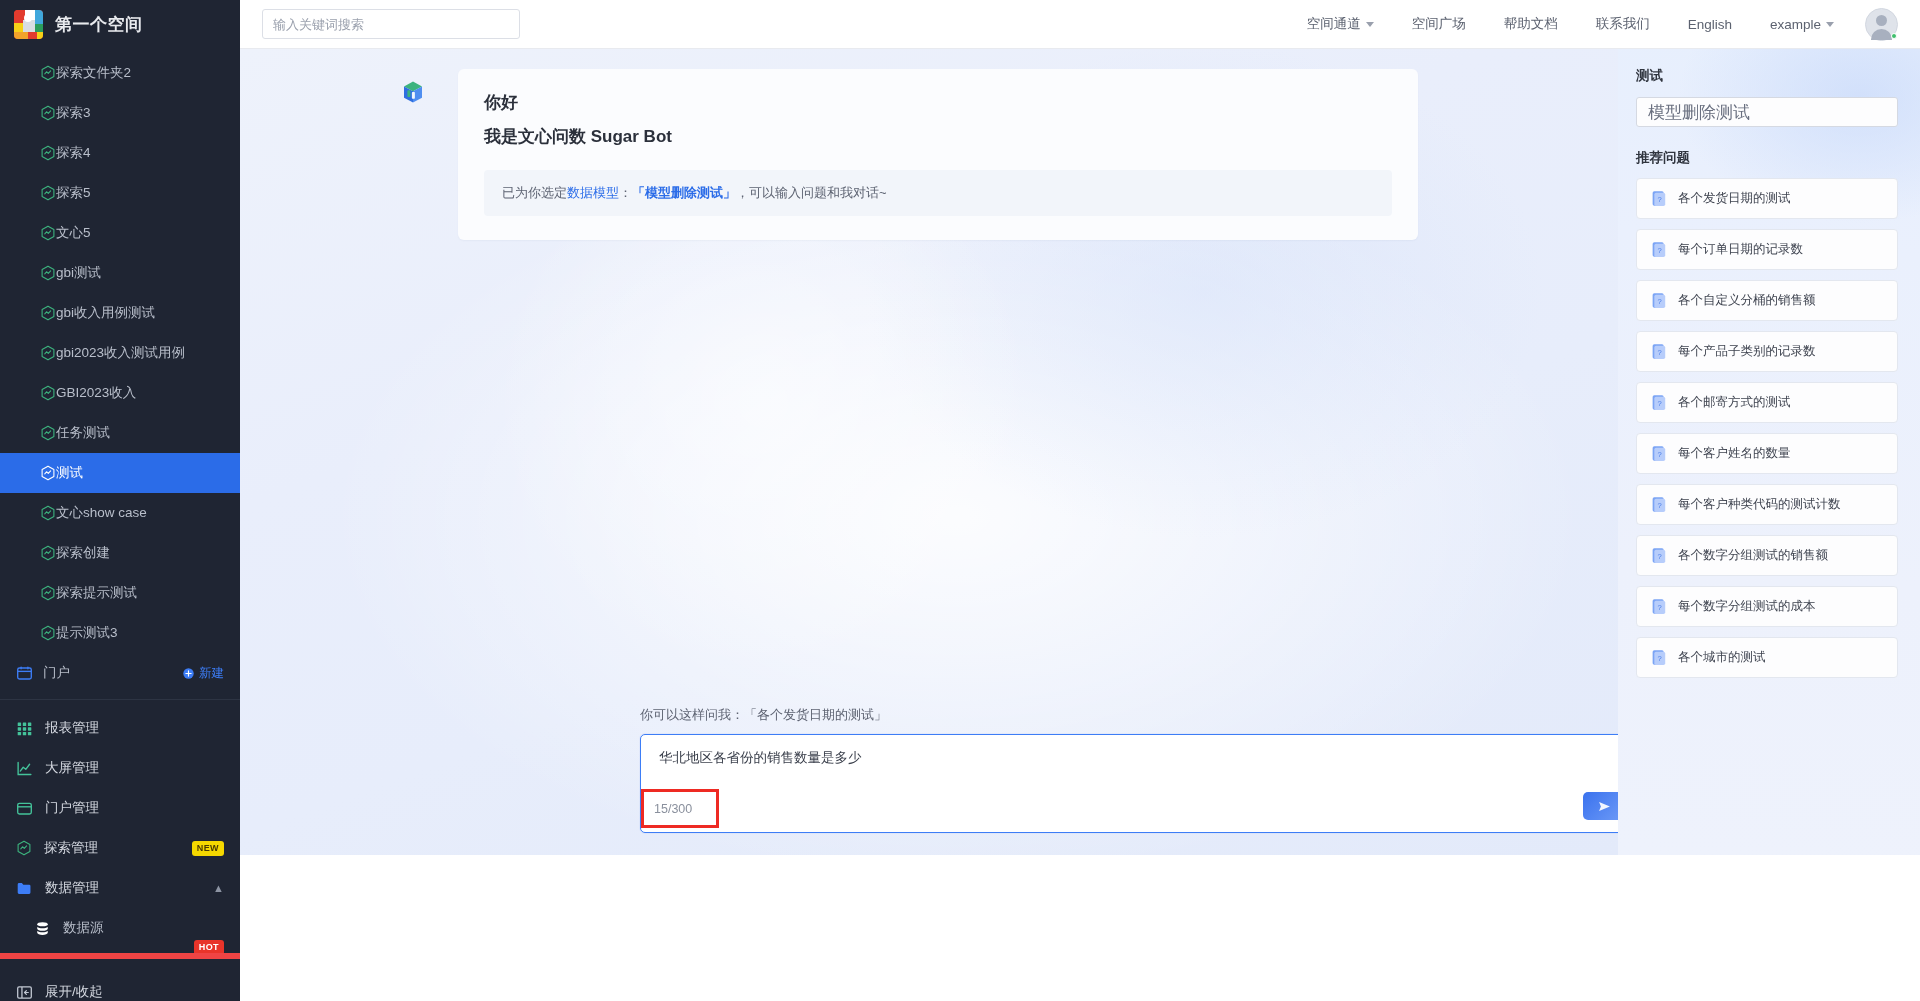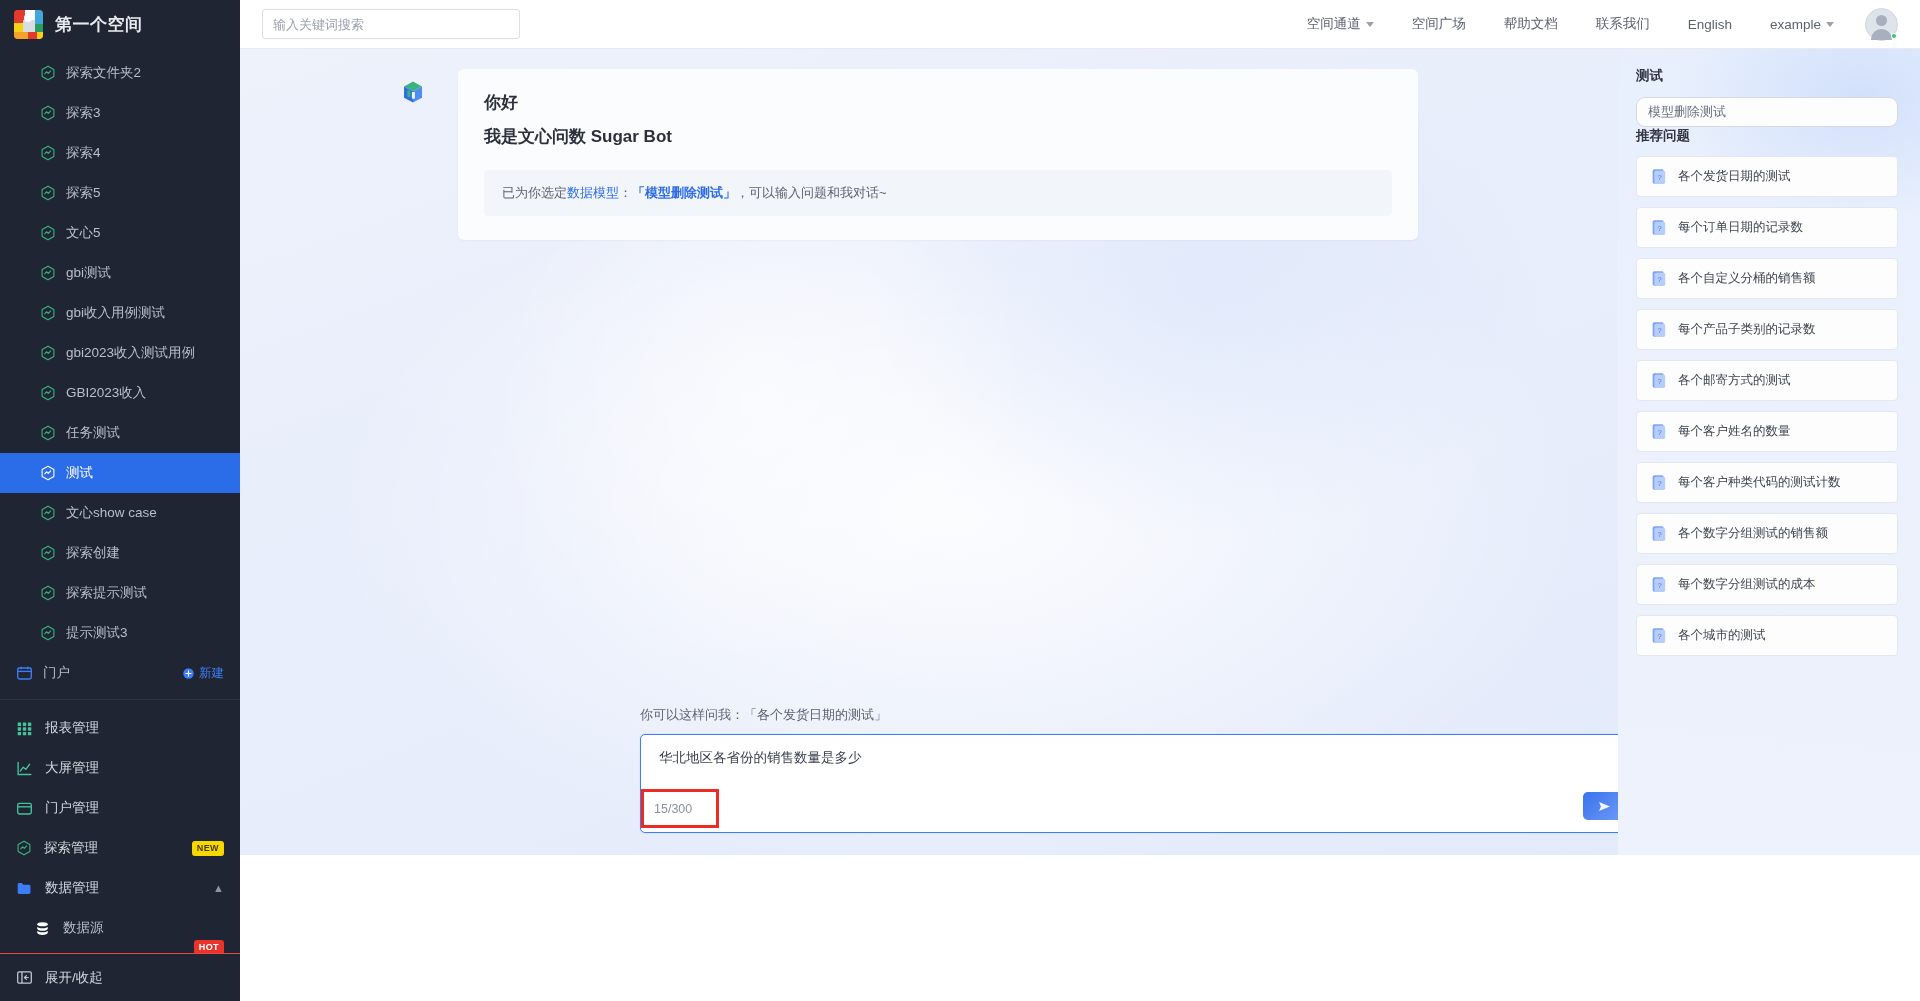--- a/index.html
+++ b/index.html
@@ -41,21 +41,21 @@
   .l10{ left:10px; top:4px; width:8px; height:8px; border-radius:50%; background:#fff; }
   .sb-brand-title {
     color: #e8eaee; font-size: 17px; font-weight: bold; letter-spacing: .5px;
     white-space: nowrap;
   }
 
   .sb-scroll { flex: 1 1 auto; overflow: hidden; display: flex; flex-direction: column; }
   .sb-tree { padding-top: 4px; }
   .sb-item {
     height: 40px; display: flex; align-items: center;
-    padding: 0 16px 0 40px; gap: 10px; cursor: pointer; position: relative;
+    padding: 0 16px 0 40px; cursor: pointer; position: relative;
   }
   .sb-item .lbl { color: #b9bfcb; font-size: 13.5px; white-space: nowrap; overflow: hidden; text-overflow: ellipsis; }
   .sb-item.active { background: #2b6ce8; }
   .sb-item.active .lbl { color: #fff; }
   .hex { width: 16px; height: 16px; flex: 0 0 16px; display:block; }
 
   .sb-portal {
     height: 40px; display: flex; align-items: center;
     padding: 0 16px 0 16px; gap: 6px; cursor: pointer; justify-content: space-between;
   }
@@ -77,22 +77,22 @@
   .ico { width: 17px; height: 17px; flex: 0 0 17px; display:block; }
   .badge {
     font-size: 9px; font-weight: bold; line-height: 1;
     padding: 3px 5px; border-radius: 3px; letter-spacing: .4px;
   }
   .badge.new { background: #f5d800; color: #4a3b00; }
   .badge.hot { background: #e8342a; color: #fff; margin-top: 38px; }
   .chev { color: #8d94a3; font-size: 11px; }
 
   .sb-foot {
-    border-top: 1px solid #ef4444;
-    height: 48px; display: flex; align-items: center; gap: 12px;
+    border-top: 6px solid #ef4444;
+    height: 48px; display: flex; align-items: flex-end; gap: 12px;
     padding: 0 16px; cursor: pointer; flex: 0 0 48px;
   }
   .sb-foot .lbl { color: #d4d8e0; font-size: 13.5px; }
 
   
   .right { flex: 1 1 auto; display: flex; flex-direction: column; min-width: 0; height: 855px; }
 
   .topbar {
     height: 49px; flex: 0 0 49px; background: #fff;
     border-bottom: 1px solid #e8eaef;
@@ -196,23 +196,23 @@
     background:
       linear-gradient(185deg, #e7effd 0%, #eaf0fd 25%, #edf1fc 65%, #eef2fc 100%);
   }
   .rpanel::after{
     content:""; position:absolute; inset:0; pointer-events:none;
     background: radial-gradient(260px 180px at 80% 6%, rgba(198,216,250,.65), rgba(255,255,255,0) 70%);
   }
   .rp-inner { position: relative; z-index: 2; }
   .rp-title { font-size: 13.5px; font-weight: bold; color: #30353f; margin-bottom: 12px; }
   .rp-model-box {
-    height: 30px; border: 1px solid #d5d9e2; background: #fdfdfe; border-radius: 9px;
+    height: 30px; border: 1px solid #d5d9e2; background: #fdfdfe; border-radius: 3px;
     display: flex; align-items: center; padding: 0 11px;
-    font-size: 13px; color: #6a7080; 
+    font-size: 17px; color: #6a7080; margin-bottom: 22px;
   }
   .rp-sub { font-size: 13.5px; font-weight: bold; color: #30353f; margin-bottom: 11px; }
   .q-list { display: flex; flex-direction: column; gap: 10px; }
   .q-item {
     height: 41px; background: #fdfdfe; border: 1px solid #e3e7ef; border-radius: 4px;
     display: flex; align-items: center; gap: 11px; padding: 0 14px; cursor: pointer;
   }
   .q-ico { width: 16px; height: 17px; flex: 0 0 16px; }
   .q-txt { font-size: 12.5px; color: #3f4450; white-space: nowrap; overflow: hidden; text-overflow: ellipsis; }
 </style>

